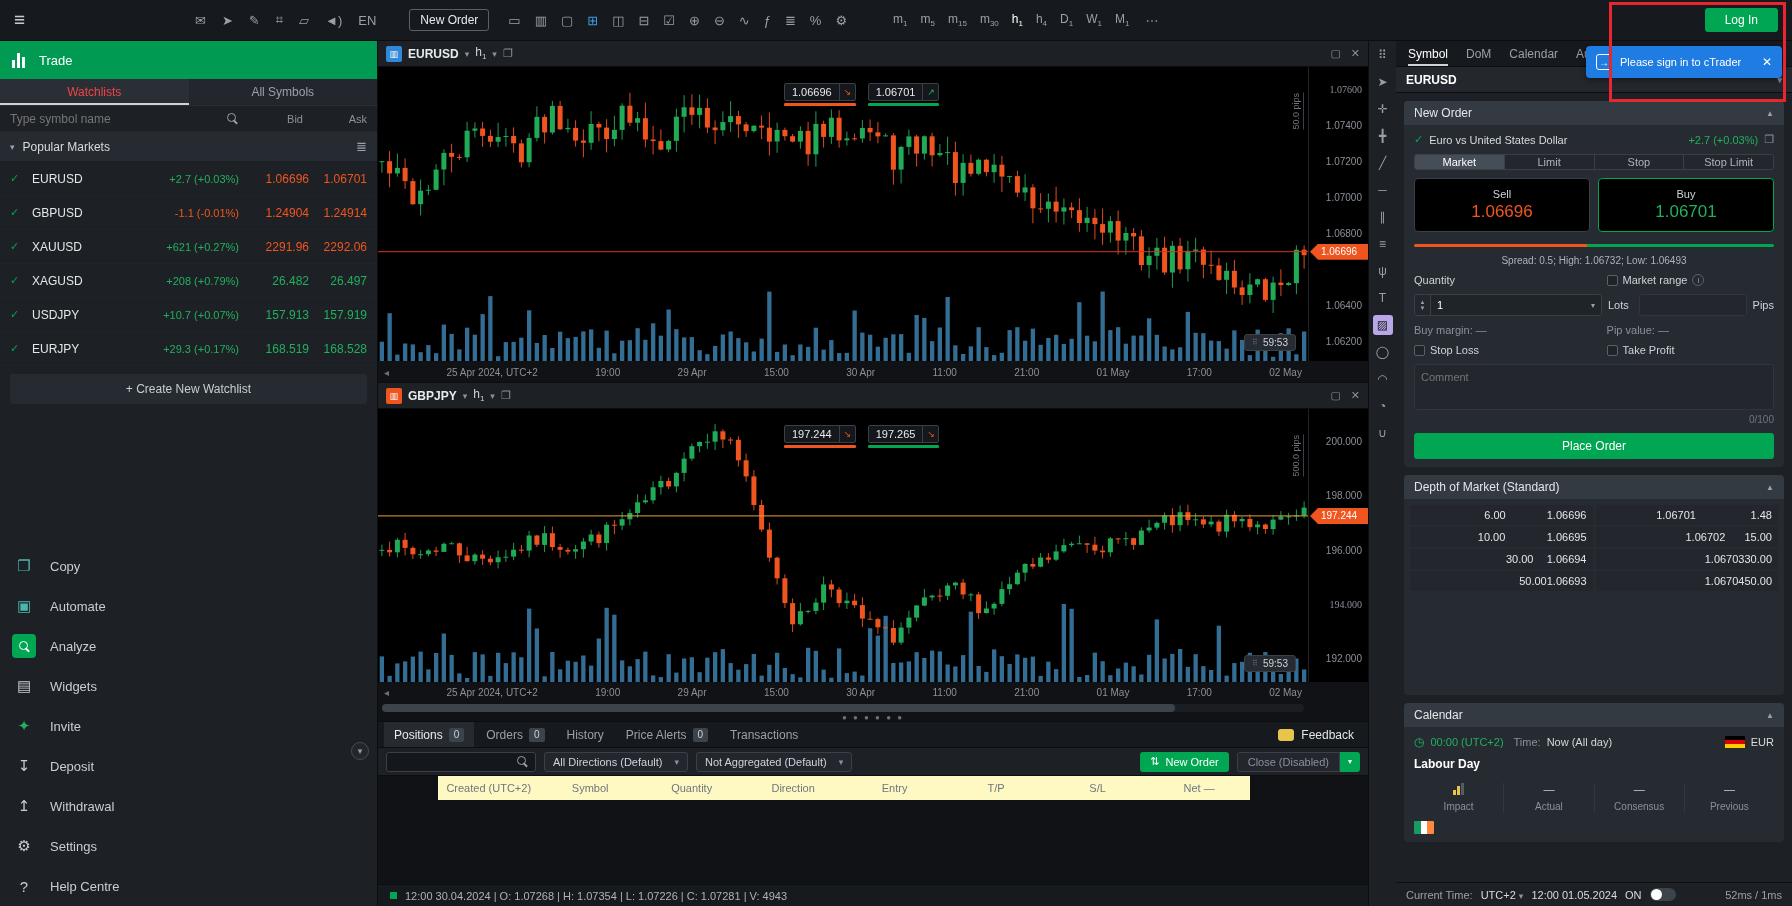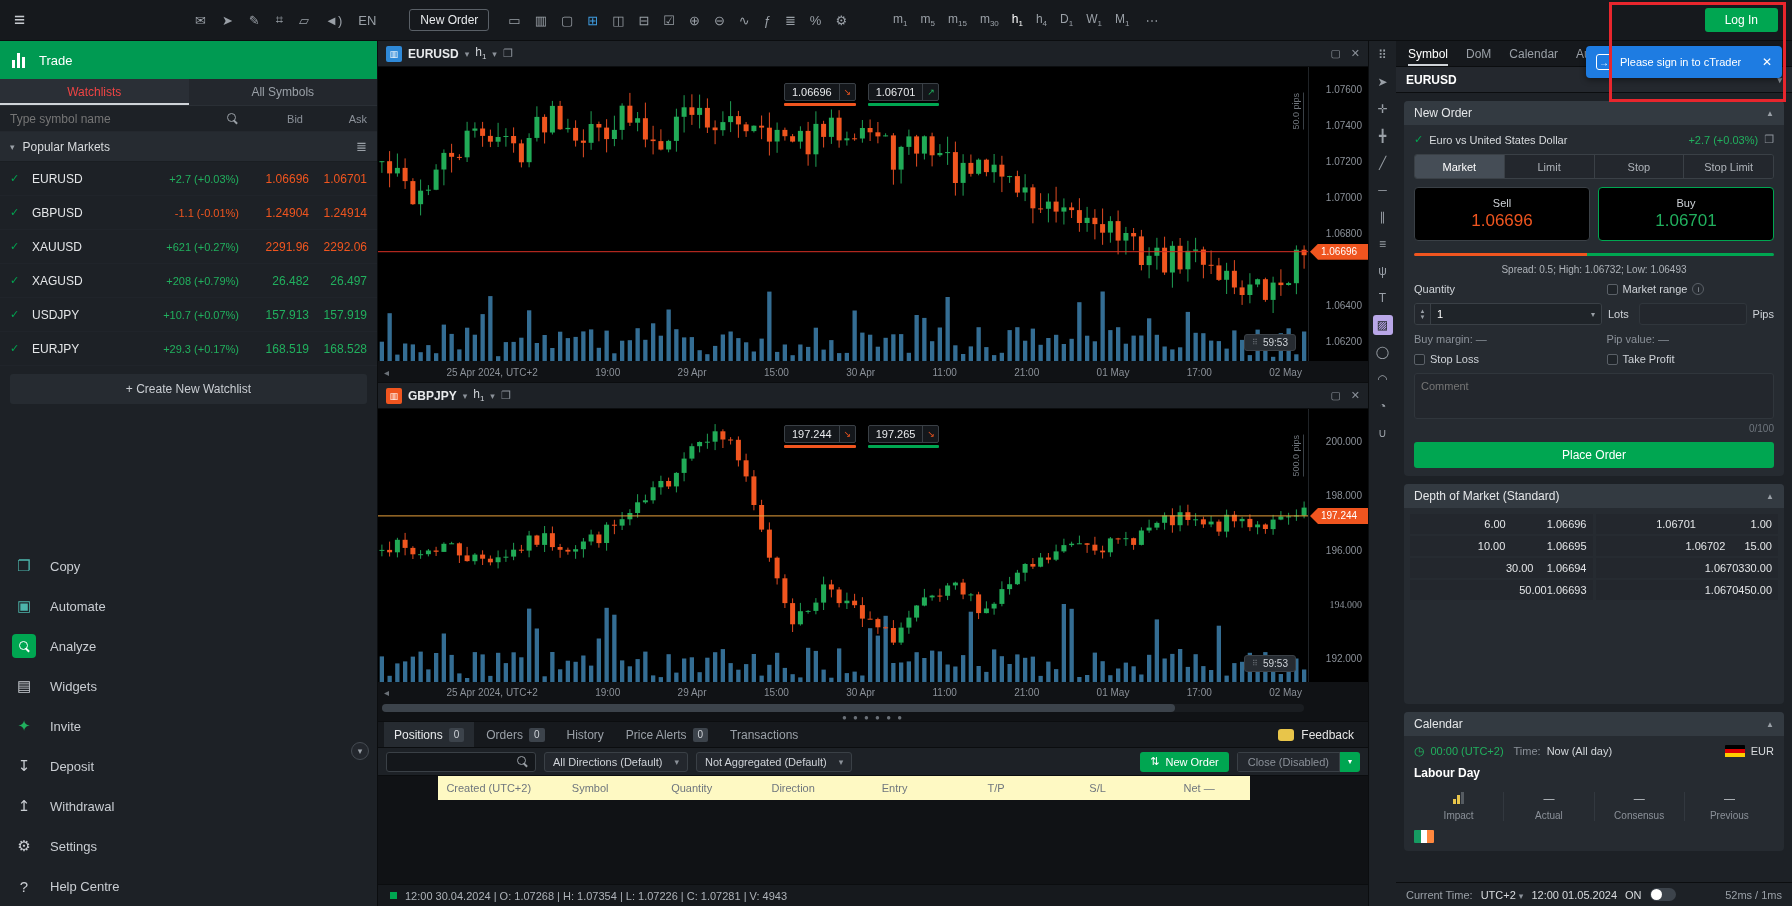--- a/index.html
+++ b/index.html
@@ -130,21 +130,21 @@
   .sym-head{display:flex;align-items:center;height:26px;background:#24282e;padding:0 10px;font-weight:bold;color:#fff;font-size:12px;border-bottom:1px solid #0b0d0f;cursor:pointer}
   .sym-head .caret{margin-left:auto}
   .card{margin:8px;background:#262b31;border-radius:4px;overflow:hidden}
   .card-head{height:24px;background:#333a41;display:flex;align-items:center;justify-content:space-between;padding:0 10px;font-size:12px;color:#e4e6e8}
   .chev{color:#9aa0a7;font-size:8px;cursor:pointer}
   .no-body{padding:8px 10px;display:flex;flex-direction:column;gap:8px}
   .inst-row{display:flex;align-items:center;gap:6px;font-size:11px;color:#d8dbde}
   .inst-check{color:#00a651}
   .inst-change{margin-left:auto;color:#21b05e;font-size:11px}
   .share-icon{color:#8b9199;font-size:11px;cursor:pointer}
-  .otypes{display:flex;border:1px solid #3a4046;border-radius:3px;overflow:hidden;height:25px}
+  .otypes{display:flex;border:1px solid #3a4046;border-radius:3px;overflow:hidden;height:16px}
   .otype{flex:1;display:flex;align-items:center;justify-content:center;color:#aeb3b9;font-size:11px;background:#23272d;border-right:1px solid #3a4046;cursor:pointer;white-space:nowrap;padding:0 4px}
   .otype:last-child{border-right:none}
   .otype.active{background:#454d56;color:#fff}
   .sb-row{display:flex;gap:8px;margin-bottom:4px}
   .sell-btn,.buy-btn{flex:1;height:54px;border-radius:4px;background:#000000;display:flex;flex-direction:column;align-items:center;justify-content:center;gap:2px;cursor:pointer}
   .sell-btn{border:1px solid #3a4046}
   .buy-btn{border:1px solid #00a651}
   .sb-label{font-size:11px;color:#cfd3d8}
   .sell-price{color:#f0551f;font-size:17px}
   .buy-price{color:#21b05e;font-size:17px}
@@ -644,21 +644,21 @@
             <span class="ul orange"></span>
           </span>
           <span class="tb">
             <span class="p">1.06701</span>
             <span class="ar up">↗</span>
             <span class="ul green"></span>
           </span>
         </div>
         <div class="axis">
           <span class="ptag" style="top: 184.697px;">1.06696</span>
-          <span class="ylab" style="top: 21.6442px;">1.07600</span>
+          <span class="ylab" style="top: 21.6442px; font-family: Liberation Serif, serif;">1.07600</span>
           <span class="ylab" style="top: 57.7178px;">1.07400</span>
           <span class="ylab" style="top: 93.7914px;">1.07200</span>
           <span class="ylab" style="top: 129.865px;">1.07000</span>
           <span class="ylab" style="top: 165.939px;">1.06800</span>
           <span class="ylab" style="top: 238.086px;">1.06400</span>
           <span class="ylab" style="top: 274.16px;">1.06200</span>
         </div>
         <span class="pips">50.0 pips</span>
         <div class="cd">
           <span class="dots">⠿</span>
@@ -1187,21 +1187,21 @@
           <div class="dom-row">
             <span class="depth bid" style="width: 100%; background: rgb(240, 85, 31);"></span>
             <span>50.00</span>
             <span>1.06693</span>
           </div>
         </div>
       <div class="dom-col" id="dom-asks">
           <div class="dom-row">
             <span class="depth ask" style="width: 0%; background: transparent;"></span>
             <span>1.06701</span>
-            <span>1.00</span>
+            <span>1.48</span>
           </div>
           <div class="dom-row">
             <span class="depth ask" style="width: 38%; background: rgb(29, 122, 98);"></span>
             <span>1.06702</span>
             <span>15.00</span>
           </div>
           <div class="dom-row">
             <span class="depth ask" style="width: 62%; background: rgb(12, 156, 87);"></span>
             <span>1.06703</span>
             <span>30.00</span>

